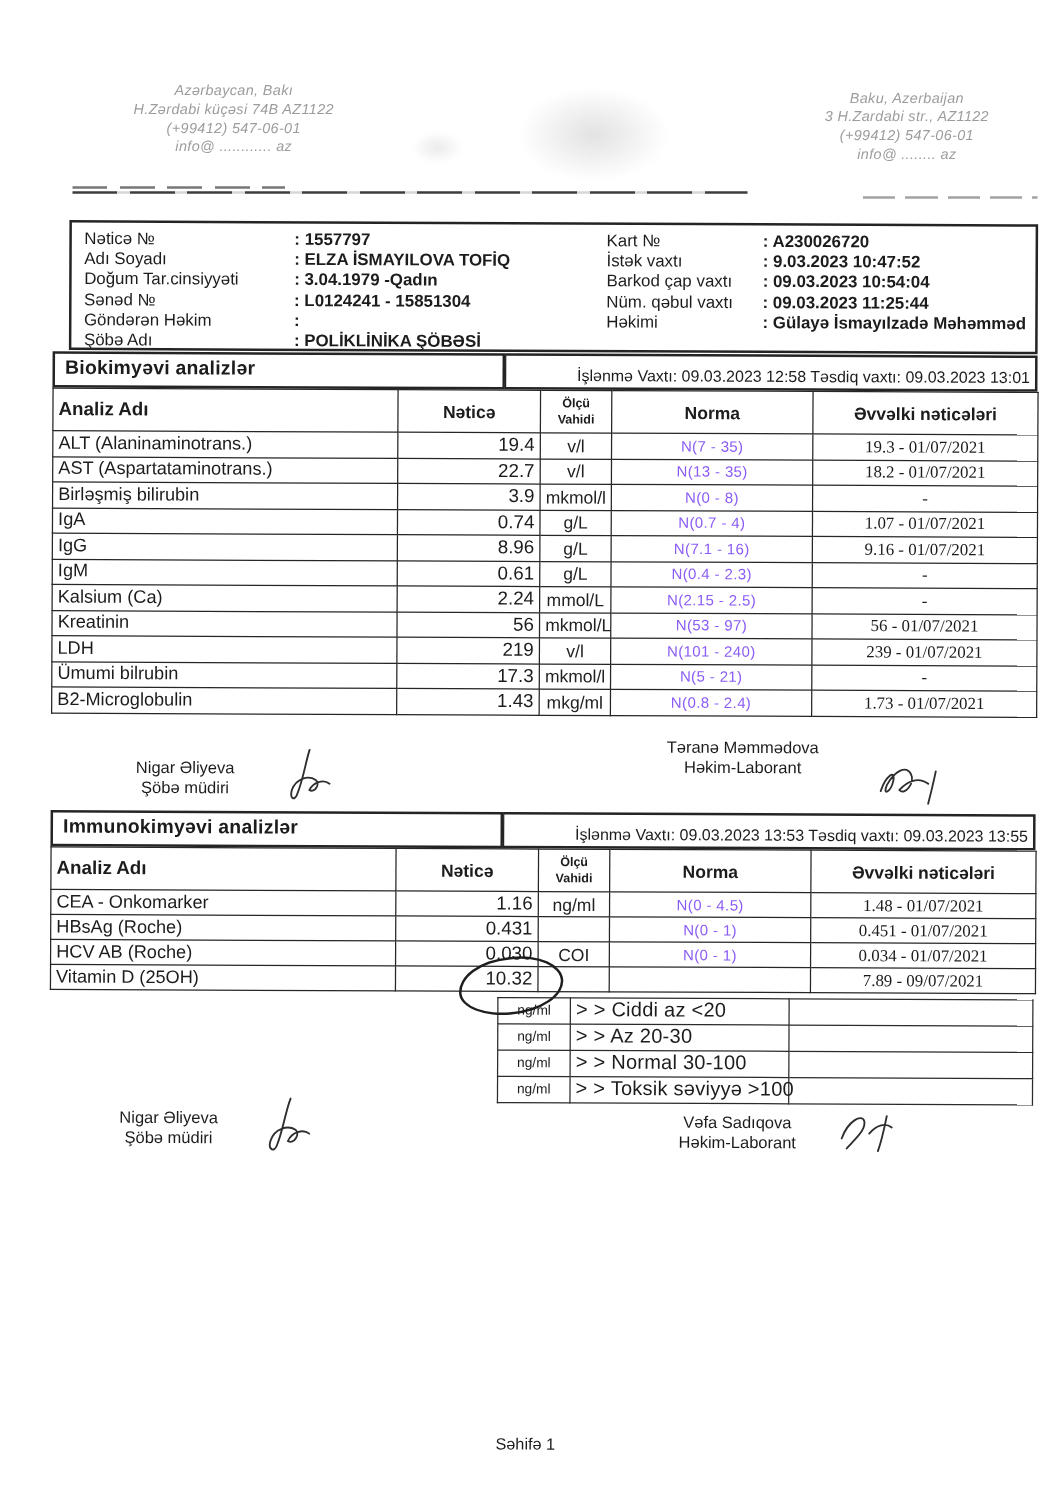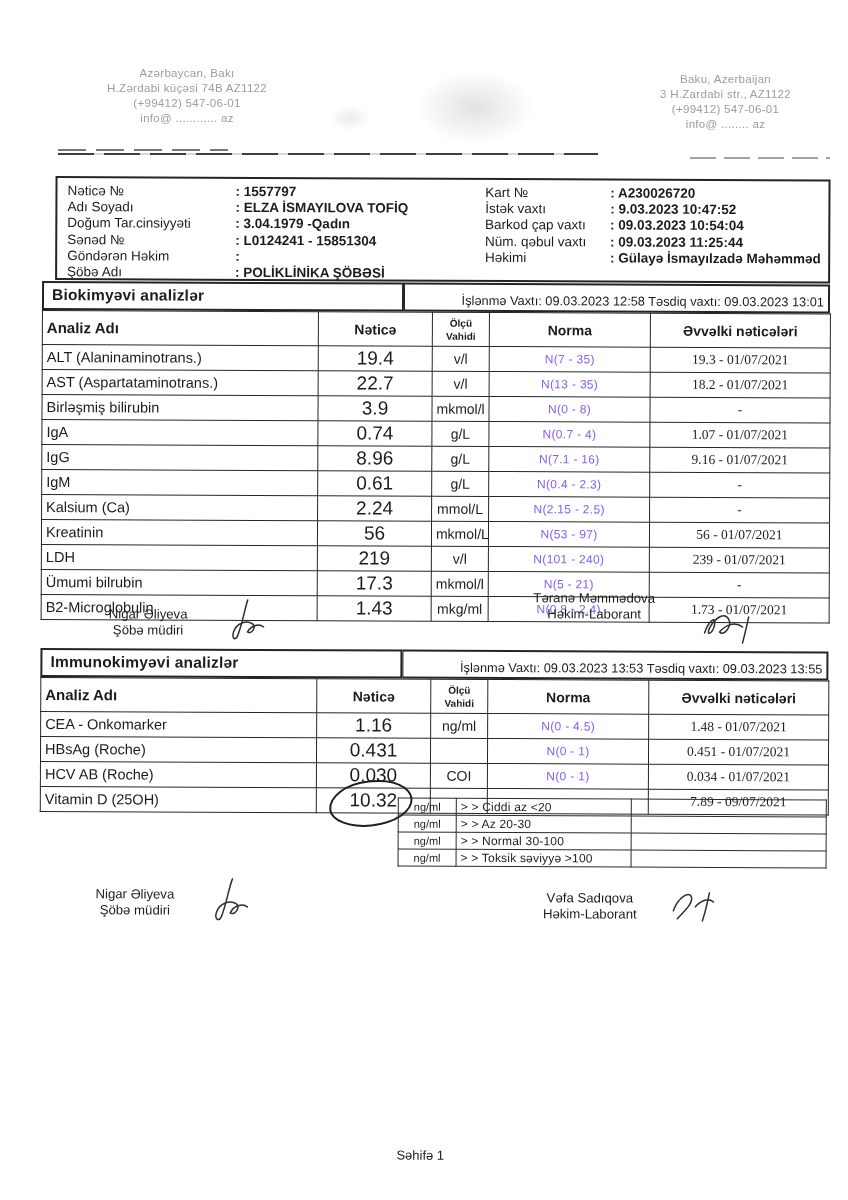--- a/index.html
+++ b/index.html
@@ -6,21 +6,21 @@
   .page{
     position:relative;width:848px;height:1200px;background:#ffffff;
     margin:0 auto;overflow:hidden;
     font-family:"Liberation Sans",sans-serif;color:#1c1c1c;
   }
   .tilt{position:absolute;inset:0;transform:rotate(0.25deg);transform-origin:40px 300px;}
 
   
   .letterhead{
     position:absolute;text-align:center;font-size:11.5px;line-height:15px;
-    color:#8b8b8b;filter:blur(0.55px);opacity:.85;letter-spacing:.3px;
+    color:#8b8b8b;filter:blur(0.55px);opacity:.85;letter-spacing:.3px;font-style:italic;
   }
   .lh-left{left:62px;top:66px;width:250px;}
   .lh-right{left:618px;top:72px;width:215px;}
   .stamp{
     position:absolute;border-radius:50%;
     background:radial-gradient(closest-side,rgba(110,110,110,.20),rgba(110,110,110,0));
     filter:blur(1.5px);
   }
   .stamp-a{left:415px;top:70px;width:120px;height:75px;}
   .stamp-b{left:330px;top:105px;width:40px;height:26px;opacity:.7;}
@@ -66,42 +66,42 @@
   table.results col.c-norm{width:161px;}
   table.results col.c-prev{width:180px;}
   table.results th,table.results td{
     border:1.6px solid #262626;padding:1px 4px;box-sizing:border-box;overflow:visible;
   }
   table.results thead th{height:34px;}
   th.h-name{text-align:left;font-size:15px;padding-left:6px;}
   th.h-result,th.h-norm,th.h-prev{font-size:14px;font-weight:bold;text-align:center;}
   th.h-unit{font-size:10px;font-weight:bold;text-align:center;line-height:13px;}
   td.c-name{font-size:14.5px;padding-left:6px;height:20px;}
-  td.c-result{font-size:19px;text-align:center;}
+  td.c-result{font-size:15px;text-align:right;}
   td.c-unit{font-size:14px;text-align:center;color:#222;}
   td.c-norm{font-size:12px;text-align:center;letter-spacing:.3px;color:#8b5cf6;}
   td.c-prev{font-size:13.5px;text-align:center;font-family:"Liberation Serif",serif;}
   #bio-table td{height:20.5px;}
   #immuno-table td{height:19.5px;}
 
   .circled{position:relative;display:inline-block;}
   .hand-ellipse{
     position:absolute;left:-21px;top:-9px;width:80px;height:42px;
     border:2.4px solid #1e1e1e;border-radius:50% 46% 52% 48%/55% 48% 52% 45%;
     transform:rotate(-6deg);pointer-events:none;
   }
 
   
   table.subref{position:absolute;left:400px;top:796px;width:428px;border-collapse:collapse;table-layout:fixed;}
   table.subref col.s-unit{width:58px;}
   table.subref col.s-range{width:175px;}
   table.subref col.s-blank{width:195px;}
   table.subref td{border:1.5px solid #2b2b2b;height:16px;padding:1px 4px;box-sizing:border-box;}
   td.s-unit{font-size:11px;text-align:center;}
-  td.s-range{font-size:12px;white-space:nowrap;letter-spacing:.2px;}
+  td.s-range{font-size:16px;white-space:nowrap;letter-spacing:.2px;}
 
   
   .sig-text{position:absolute;text-align:center;font-size:13.2px;line-height:16px;}
   .sig-mark{position:absolute;}
   .sig-mark path{stroke:#2e2e2e;fill:none;stroke-width:1.5;stroke-linecap:round;}
 
   .footer{position:absolute;top:1146px;left:0;width:100%;text-align:center;font-size:13px;}
 </style>
 </head>
 <body>

